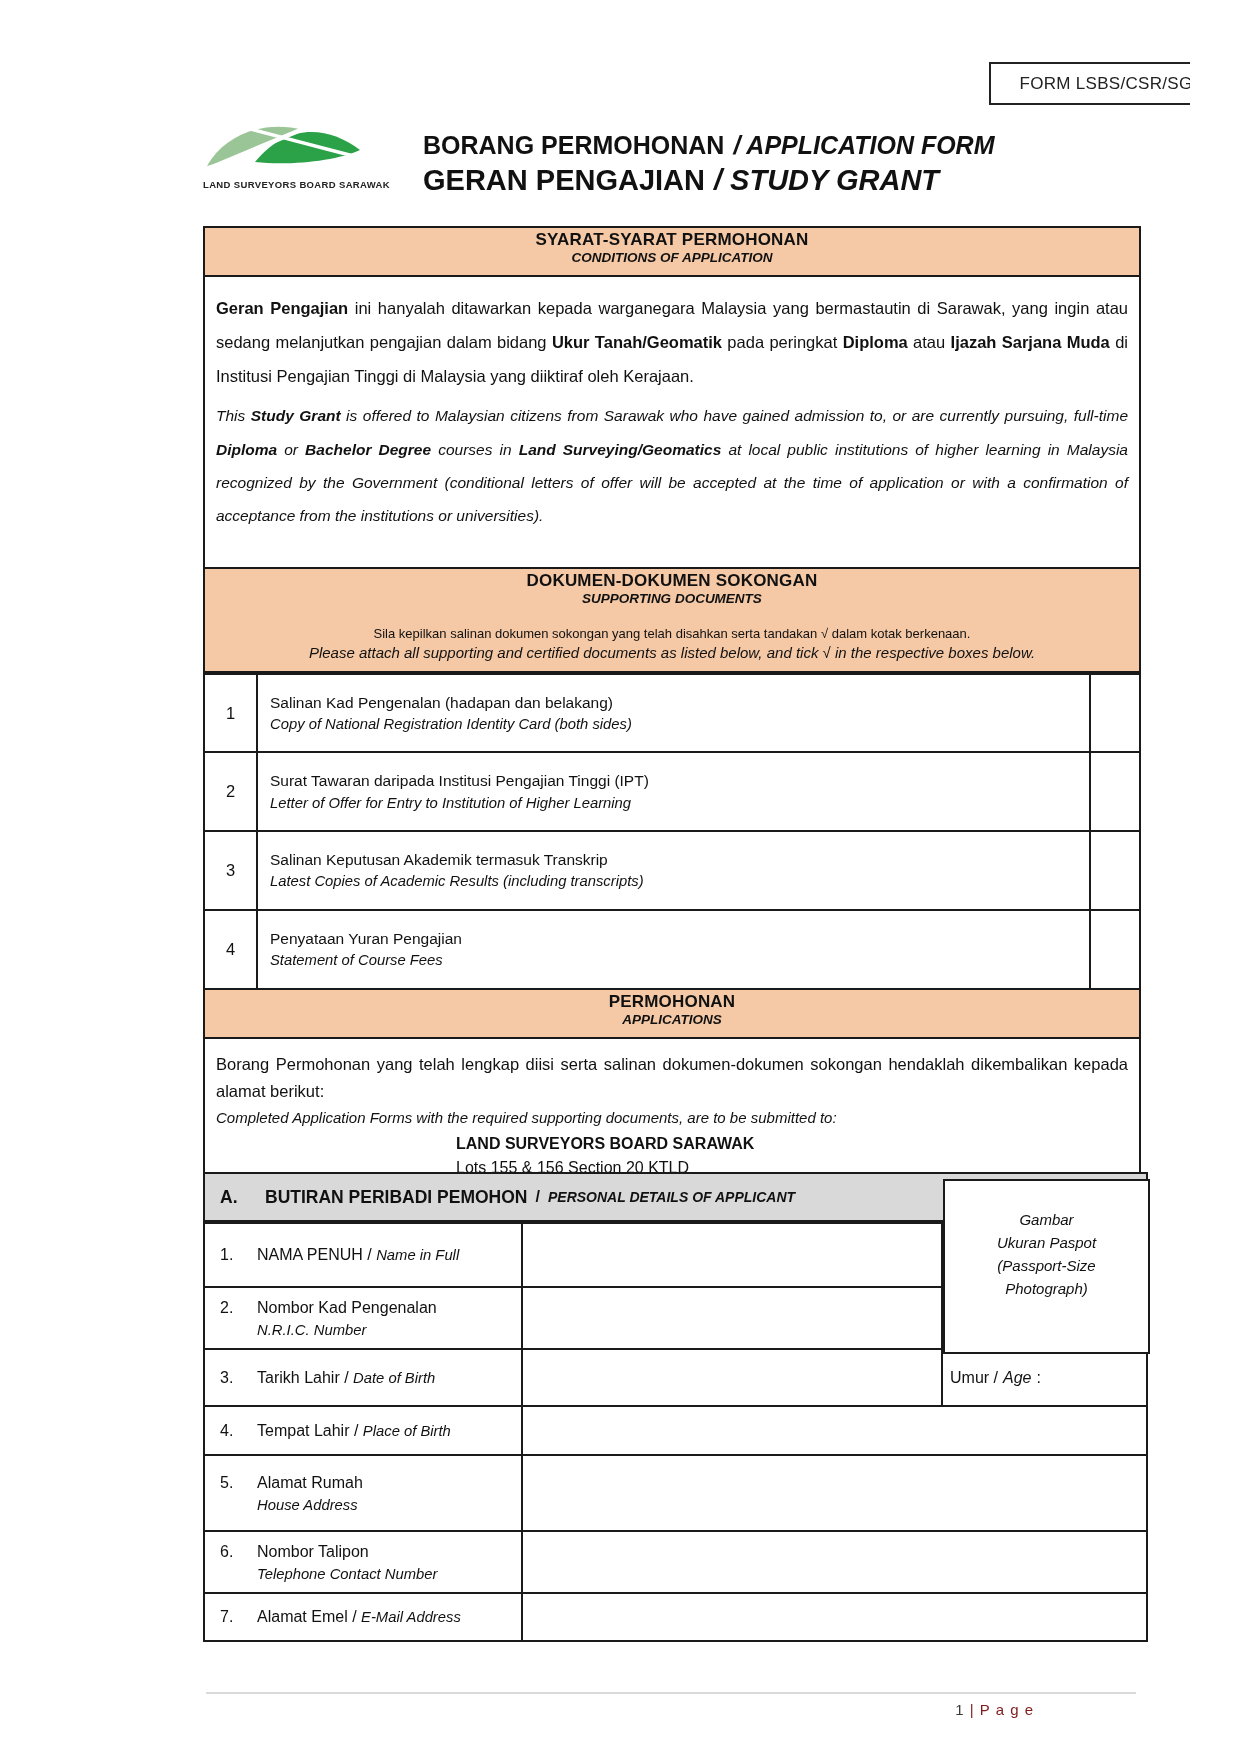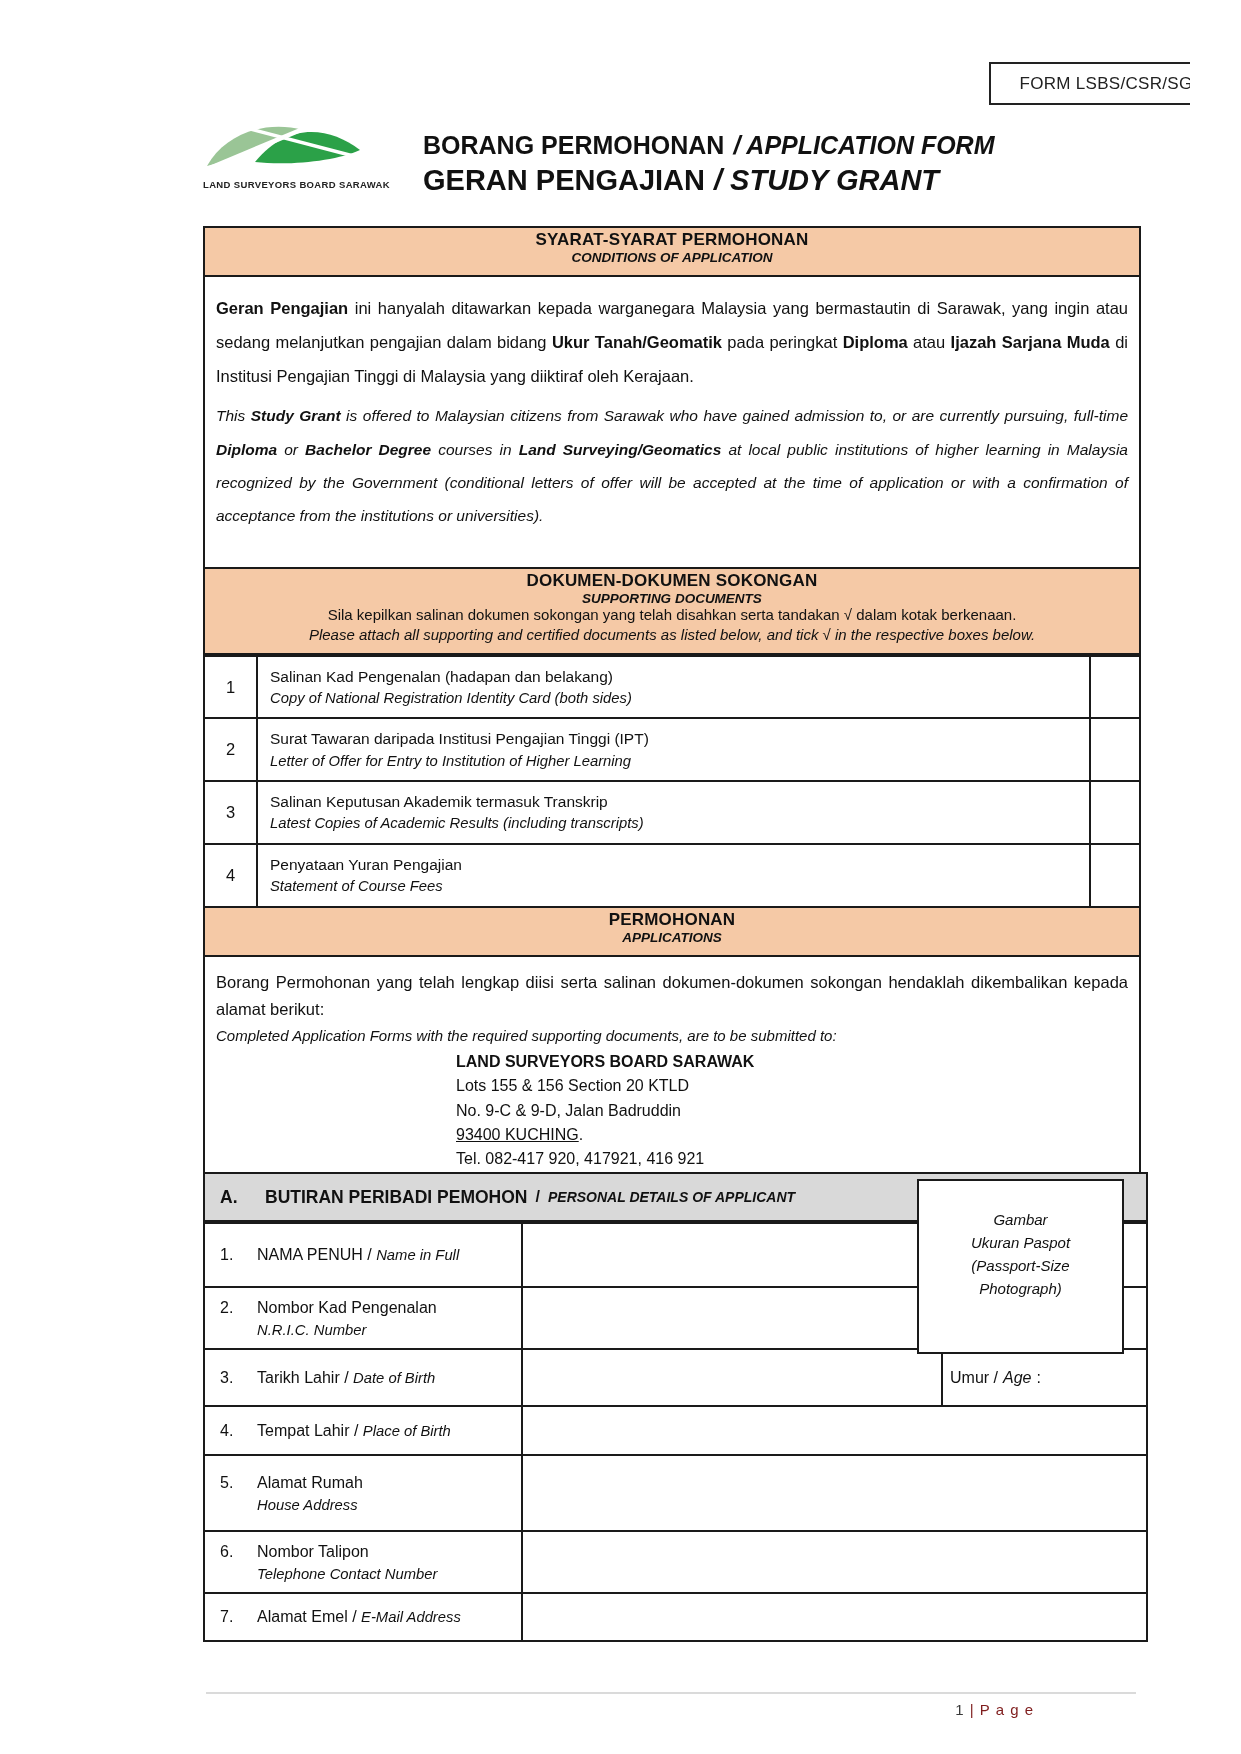--- a/index.html
+++ b/index.html
@@ -29,33 +29,33 @@
 
   
   .stack { position:absolute; left:152px; top:226px; width:938px; }
   .box { border:2px solid #1a1a1a; background:#fff; }
   .box + .box { margin-top:-2px; }
 
   .sec-head { background:var(--section-header-bg,#F5C9A6); text-align:center;
     padding:2px 6px 10px; border-bottom:2px solid #1a1a1a; }
   .h-my { font-weight:700; font-size:17px; letter-spacing:.2px; }
   .h-en { font-weight:700; font-style:italic; font-size:13.5px; }
-  .h-note-my { font-size:15px; margin-top:0; }
+  .h-note-my { font-size:13px; margin-top:20px; }
   .h-note-en { font-size:15px; font-style:italic; margin-top:3px; }
 
   .cond-body { padding:15px 11px 34px 11px; }
   .para-my { font-size:16.5px; line-height:2.05; text-align:justify; }
   .para-en { font-size:15.5px; line-height:2.15; text-align:justify; margin-top:6px; }
 
   
   .doc-row { display:flex; border-top:2px solid #1a1a1a; min-height:52px; }
   .doc-row:first-of-type { border-top:none; }
   .doc-num { width:53px; flex:none; border-right:2px solid #1a1a1a; display:flex;
     align-items:center; justify-content:center; font-size:16.5px; }
-  .doc-text { flex:1; padding:8px 12px; display:flex; flex-direction:column; }
+  .doc-text { flex:1; padding:16px 12px; display:flex; flex-direction:column; }
   .doc-my { font-size:15.5px; line-height:1.5; }
   .doc-en { font-size:14.8px; font-style:italic; line-height:1.45; }
   .doc-check { width:50px; flex:none; border-left:2px solid #1a1a1a; }
 
   
   .app-body { padding:12px 11px 10px 11px; }
   .app-para-my { font-size:16.5px; line-height:1.65; text-align:justify; }
   .app-para-en { font-size:15px; font-style:italic; line-height:1.6; margin-top:1px; }
   .address { margin:2px 0 0 240px; font-size:16px; line-height:1.52; }
   .address .name { font-weight:700; }
@@ -79,21 +79,21 @@
   .p-en-inline { font-style:italic; font-size:14.8px; }
   .p-sub { padding-left:37px; font-style:italic; font-size:14.8px; margin-top:5px; }
   .p-value { flex:1; }
   .p-value.w420 { width:420px; flex:none; border-right:2px solid #1a1a1a; }
   .p-right { flex:1; display:flex; align-items:center; padding-left:7px; font-size:16px; }
   .p-right .age-en { font-style:italic; margin:0 5px 0 5px; }
   .r1{min-height:64px;} .r2{min-height:62px;} .r3{min-height:57px;} .r4{min-height:49px;}
   .r5{min-height:76px;} .r6{min-height:62px;} .r7{min-height:48px;}
 
   
-  .photo-box { position:absolute; left:712px; top:5px; width:207px; height:175px;
+  .photo-box { position:absolute; left:738px; top:5px; width:207px; height:175px;
     background:#fff; border:2.5px solid #1a1a1a; z-index:5; display:flex; flex-direction:column;
     align-items:center; justify-content:center; padding-bottom:26px;
     font-style:italic; font-size:15px; line-height:23px; text-align:center; }
 
   
   .footer-line { position:absolute; left:155px; top:1692px; width:930px; height:2px; background:#dadada; }
   .footer-text { position:absolute; right:156px; top:1701px; font-size:15px; white-space:nowrap; }
   .footer-num { color:#3a3a3a; }
   .footer-rest { color:#7f1d1d; margin-left:6px; letter-spacing:1px; }
 </style>

